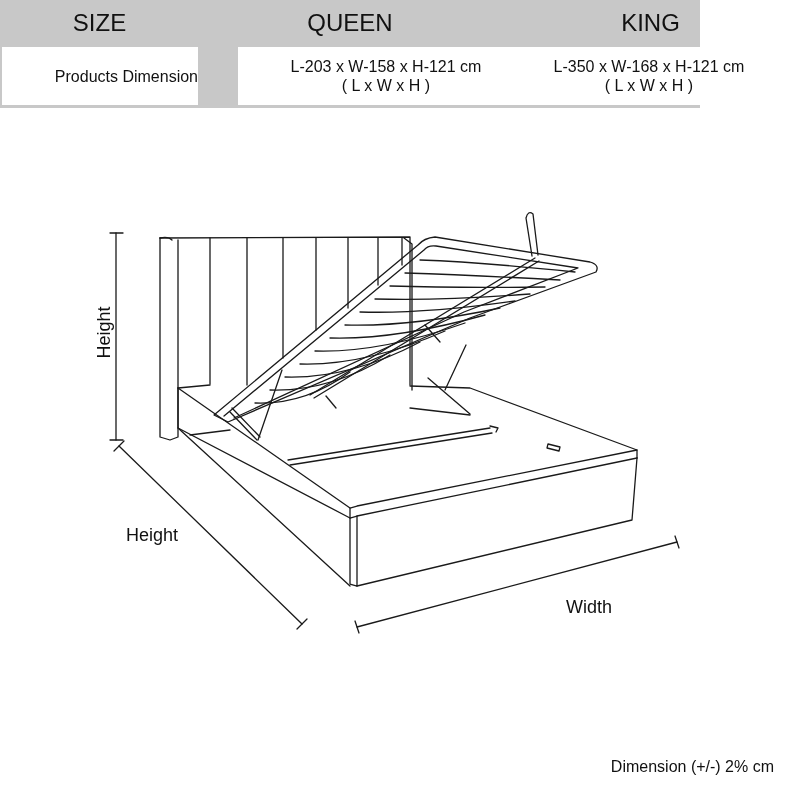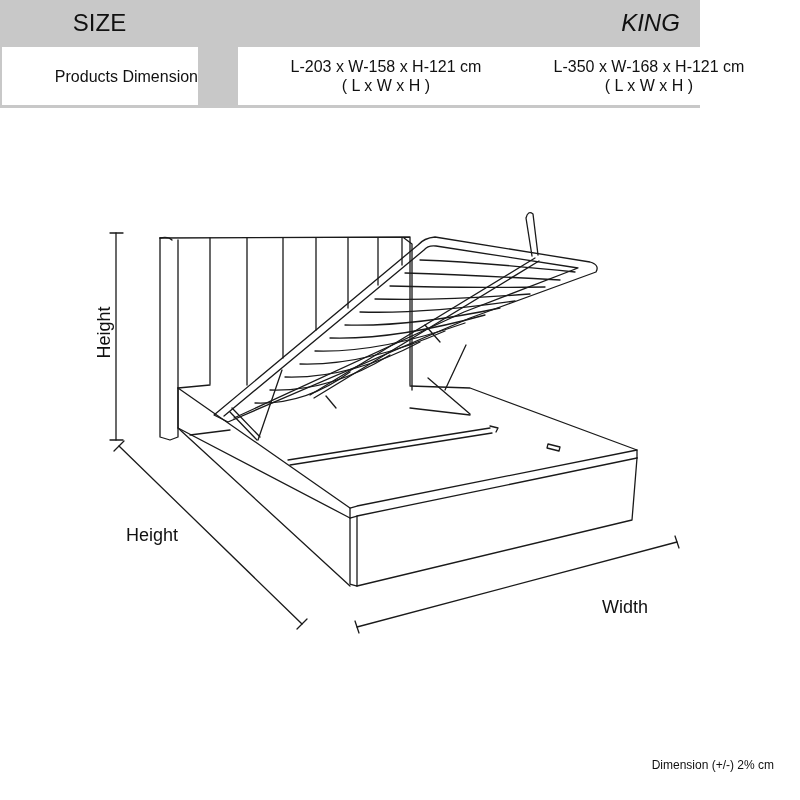--- a/index.html
+++ b/index.html
@@ -5,28 +5,29 @@
   html, body { margin:0; padding:0; }
   body { width:800px; height:800px; background:#ffffff; position:relative; overflow:hidden;
          font-family:"Liberation Sans", sans-serif; color:#111; }
   .tbl { position:absolute; left:0; top:0; width:700px; height:108px; background:#c8c8c8; }
   .hdr { position:absolute; top:0; height:45px; display:flex; align-items:center; justify-content:center;
          font-size:24px; color:#111; }
   .cell { position:absolute; top:47px; height:58px; background:#ffffff; display:flex; flex-direction:column;
           align-items:center; justify-content:center; font-size:16px; line-height:19px; color:#111; text-align:center; }
   .lbl { position:absolute; font-size:18px; color:#111; }
   svg { position:absolute; left:0; top:0; }
-  .footer { position:absolute; right:26px; top:758px; font-size:12px; color:#111; }
+  .footer { position:absolute; right:26px; top:758px; font-size:16px; color:#111; }
 </style>
 </head>
 <body>
 
 <div class="tbl">
   <div class="hdr" style="left:0;width:199px;">SIZE</div>
-  <div class="hdr" style="left:501px;width:299px;font-style:italic;">KING</div>
+  <div class="hdr" style="left:201px;width:298px;">QUEEN</div>
+  <div class="hdr" style="left:501px;width:299px;">KING</div>
 
   <div class="cell" style="left:2px;width:196px;align-items:flex-end;">
     <span>Products Dimension</span>
   </div>
   <div class="cell" style="left:202px;width:296px;margin-left:36px;">
     <span>L-203 x W-158 x H-121 cm</span>
     <span>( L x W x H )</span>
   </div>
   <div class="cell" style="left:502px;width:294px;">
     <span>L-350 x W-168 x H-121 cm</span>
@@ -113,15 +114,15 @@
     <path d="M326 396 L336 408"></path>
     <path d="M425 325 L440 342"></path>
     <path d="M428 378 L470 414"></path>
     <path d="M466 345 L445 390"></path>
     <path d="M410 408 L470 415"></path>
   </g>
 </svg>
 
 <div class="lbl" style="left:64px;top:322px;transform:rotate(-90deg);transform-origin:center;width:80px;text-align:center;">Height</div>
 <div class="lbl" style="left:126px;top:525px;">Height</div>
-<div class="lbl" style="left:566px;top:597px;margin-left:36px;">Width</div>
+<div class="lbl" style="left:566px;top:597px;">Width</div>
 
 <div class="footer">Dimension (+/-) 2% cm</div>
 
 </body></html>

